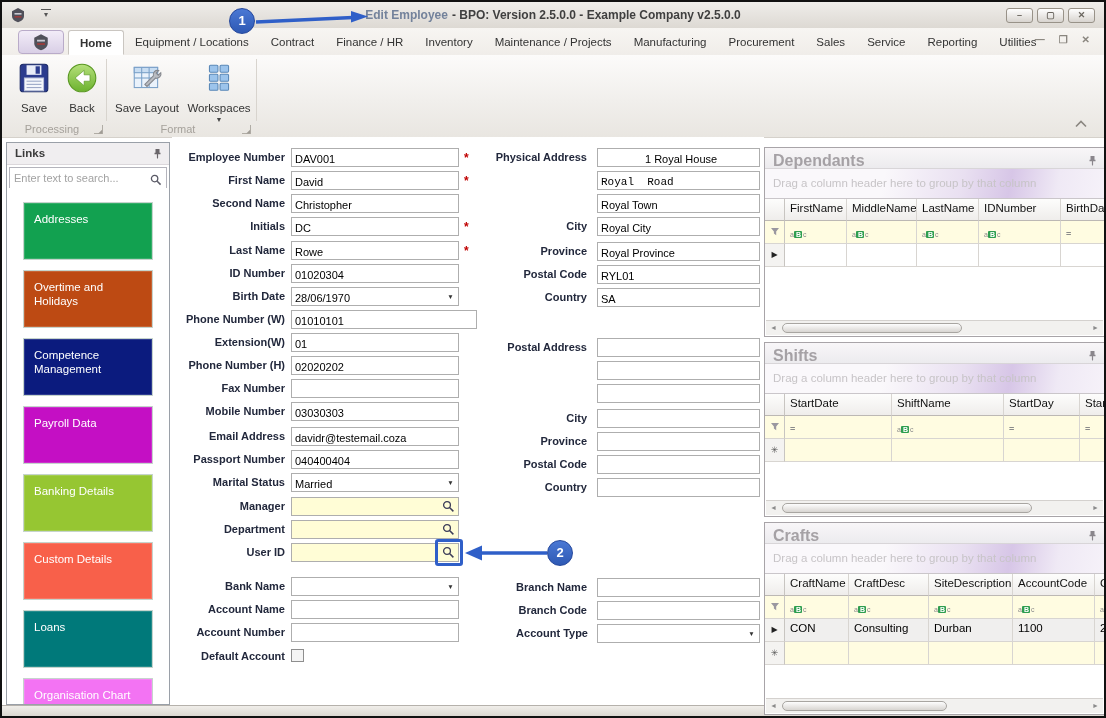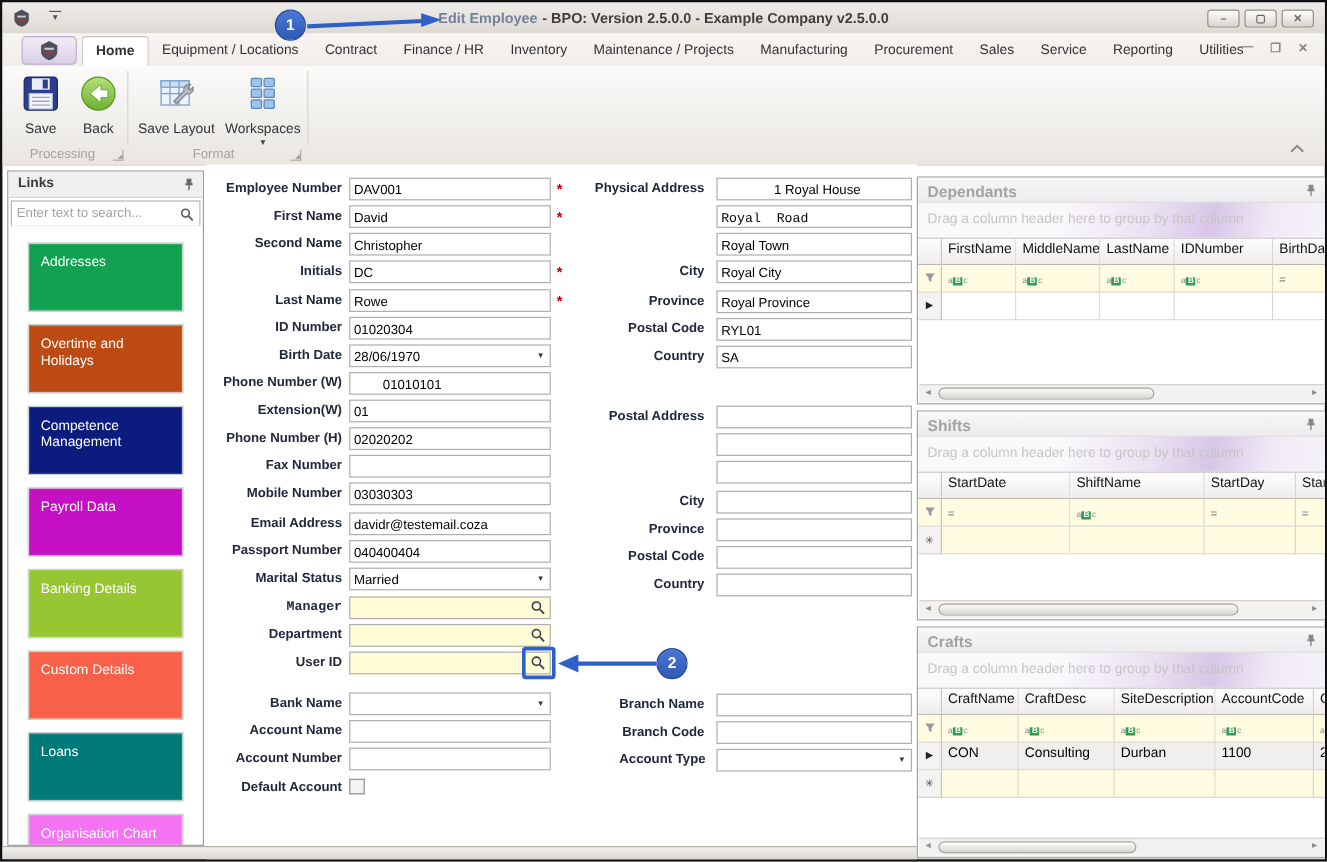--- a/index.html
+++ b/index.html
@@ -79,21 +79,21 @@
     display:flex; align-items:center; justify-content:center; font-size:6.5px; color:#333; }
   .magbtn { position:absolute; right:2px; top:1px; width:16px; height:15px;
     display:flex; align-items:center; justify-content:center; }
   .req { position:absolute; top:3px; color:#c00000; font-weight:bold; font-size:12px; }
   .cbx { position:absolute; top:2px; width:13px; height:13px; border:1px solid #8e8e8e; background:#f4f4f4; }
 
   
   .panel { position:absolute; left:762px; width:341px; border:1px solid #a8a4a8;
     background:#fff; overflow:hidden; }
   .phead { height:21px; background:linear-gradient(#f8f6f8,#ecebee);
-    border-bottom:1px solid #d8d5d8; font-size:13px; font-weight:bold; color:#a5a1a5;
+    border-bottom:1px solid #d8d5d8; font-size:16px; font-weight:bold; color:#a5a1a5;
     padding:4px 0 0 8px; position:relative; }
   .pgroup { height:30px; border-bottom:1px solid #cac6ca; position:relative; overflow:hidden;
     background:linear-gradient(100deg,#faf8fb 35%,#e9e0f1 58%,#d7c6e7 72%,#efe9f5 86%,#f6f2f9); }
   .pgroup span { position:absolute; left:8px; top:8px; font-size:11.5px; color:#c7c4c7; white-space:nowrap; }
   .pgrid { overflow:hidden; }
   .grow { display:flex; height:22px; }
   .gcell { flex:0 0 auto; overflow:hidden; white-space:nowrap; font-size:11.5px;
     border-right:1px solid #d8d5d1; border-bottom:1px solid #d8d5d1; padding:3px 0 0 5px; }
   .gind { width:20px; background:#f4f3f1; border-right:1px solid #c8c5c1; padding:0;
     text-align:center; color:#333; }
@@ -306,21 +306,21 @@
       <div class="frow" style="top: 127px;">
         <div class="flabel" style="left: 0px; width: 113px;">ID Number</div>
         <div class="fld" style="left: 119px; width: 168px;"><input value="01020304" style=""></div>
       </div>
       <div class="frow" style="top: 150px;">
         <div class="flabel" style="left: 0px; width: 113px;">Birth Date</div>
         <div class="fld" style="left: 119px; width: 168px;"><input value="28/06/1970" style="width: 152px;"><div class="dd">▼</div></div>
       </div>
       <div class="frow" style="top: 173px;">
         <div class="flabel" style="left: 0px; width: 113px;">Phone Number (W)</div>
-        <div class="fld" style="left: 119px; width: 168px; padding-left: 24px;"><input value="01010101" style=""></div>
+        <div class="fld" style="left: 119px; width: 186px;"><input value="01010101" style=""></div>
       </div>
       <div class="frow" style="top: 196px;">
         <div class="flabel" style="left: 0px; width: 113px;">Extension(W)</div>
         <div class="fld" style="left: 119px; width: 168px;"><input value="01" style=""></div>
       </div>
       <div class="frow" style="top: 219px;">
         <div class="flabel" style="left: 0px; width: 113px;">Phone Number (H)</div>
         <div class="fld" style="left: 119px; width: 168px;"><input value="02020202" style=""></div>
       </div>
       <div class="frow" style="top: 242px;">
@@ -337,21 +337,21 @@
       </div>
       <div class="frow" style="top: 313px;">
         <div class="flabel" style="left: 0px; width: 113px;">Passport Number</div>
         <div class="fld" style="left: 119px; width: 168px;"><input value="040400404" style=""></div>
       </div>
       <div class="frow" style="top: 336px;">
         <div class="flabel" style="left: 0px; width: 113px;">Marital Status</div>
         <div class="fld" style="left: 119px; width: 168px;"><input value="Married" style="width: 152px;"><div class="dd">▼</div></div>
       </div>
       <div class="frow" style="top: 360px;">
-        <div class="flabel" style="left: 0px; width: 113px; font-family: Liberation Mono, monospace;">Manager</div>
+        <div class="flabel" style="left: 0px; width: 113px;">Manager</div>
         <div class="fld yellow" style="left: 119px; width: 168px;"><input value="" style="width: 148px;"><div class="magbtn">
             <svg width="13" height="13" viewBox="0 0 13 13">
               <circle cx="5" cy="5" r="3.4" fill="none" stroke="#3c3c58" stroke-width="1.3"></circle>
               <line x1="7.8" y1="7.8" x2="11.4" y2="11.4" stroke="#3c3c58" stroke-width="1.5"></line>
             </svg>
           </div></div>
       </div>
       <div class="frow" style="top: 383px;">
         <div class="flabel" style="left: 0px; width: 113px;">Department</div>
         <div class="fld yellow" style="left: 119px; width: 168px;"><input value="" style="width: 148px;"><div class="magbtn">

